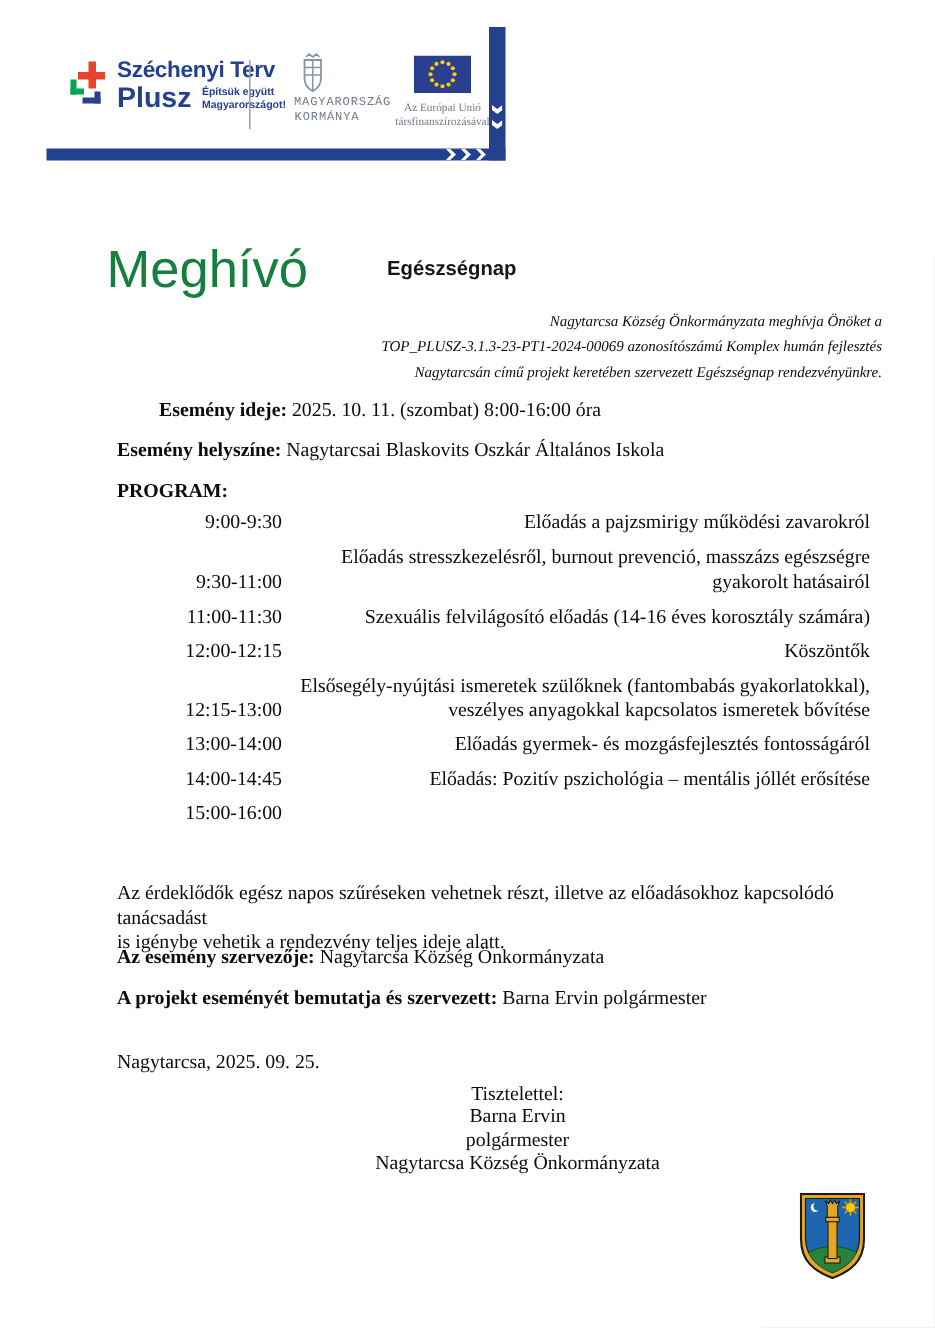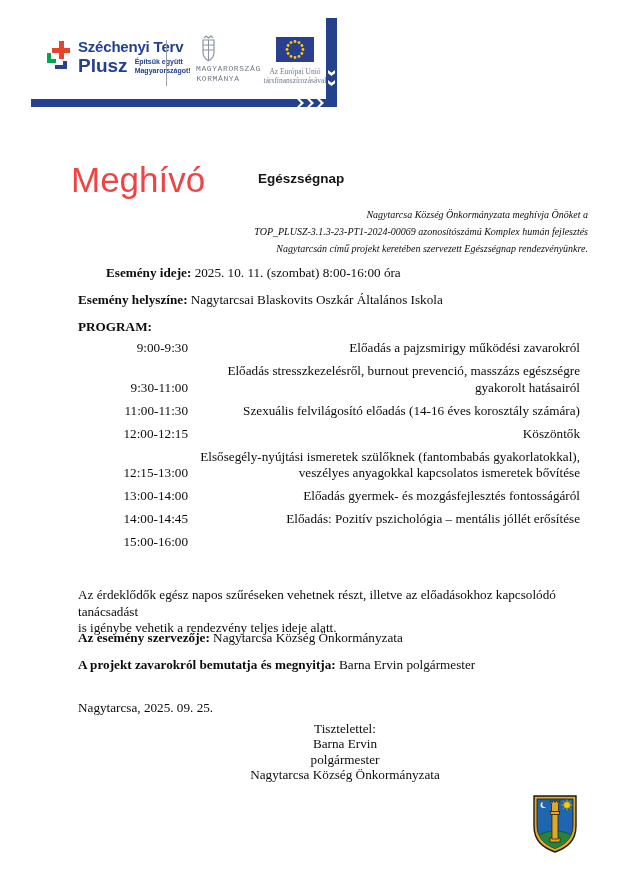--- a/index.html
+++ b/index.html
@@ -30,21 +30,21 @@
   .sz-plusz{font-size:19px;font-weight:bold;line-height:19px;}
   .sz-tag{margin-left:7px;margin-top:2px;font-size:7px;font-weight:bold;line-height:8.5px;white-space:pre-line;}
   .hdr-divider{position:absolute;left:166px;top:40px;width:1px;height:46px;background:var(--divider-gray);}
   .gov{position:absolute;left:176px;top:35px;width:64px;text-align:center;color:var(--gov-gray);}
   .gov svg{display:block;margin:0 auto 2px auto;}
   .gov-text{font-size:8px;letter-spacing:.6px;line-height:9.5px;white-space:pre-line;font-family:Liberation Mono, monospace;margin-left:20px;}
   .eu{position:absolute;left:252px;top:37px;width:86px;text-align:center;}
   .eu-flag{display:block;margin:0 auto;width:38px;height:25px;}
   .eu-text{margin-top:5px;font-family:Liberation Serif, serif;font-size:7.5px;line-height:9px;color:var(--gov-gray);white-space:pre-line;}
   
-  .title{position:absolute;left:71px;top:160px;font-family:"Liberation Sans",sans-serif;font-size:35px;color:#ef4444;}
+  .title{position:absolute;left:71px;top:160px;font-family:"Liberation Sans",sans-serif;font-size:35px;color:#15803d;}
   .subtitle{position:absolute;left:258px;top:171px;font-family:"Liberation Sans",sans-serif;font-size:13.5px;font-weight:bold;color:#151515;}
   .intro{position:absolute;left:52px;top:206px;width:536px;text-align:right;font-size:10px;line-height:17px;white-space:pre-line;font-style:italic;}
   .kv{position:absolute;left:78px;font-size:13.2px;}
   .kv b{font-weight:bold;}
   .ev-time{top:265px;margin-left:28px;}
   .ev-loc{top:292px;}
   .prog-head{position:absolute;left:78px;top:319px;font-size:13.2px;font-weight:bold;}
   .program{position:absolute;left:78px;top:340px;width:502px;font-size:13.2px;text-align:right;}
   .prog-row{display:flex;align-items:flex-end;margin-bottom:6.5px;line-height:16.5px;}
   .prog-time{flex:0 0 110px;}
@@ -173,21 +173,21 @@
     <div class="prog-row">
       <div class="prog-time">15:00-16:00</div>
     </div>
   </div>
 
   <div class="info">Az érdeklődők egész napos szűréseken vehetnek részt, illetve az előadásokhoz kapcsolódó tanácsadást
 is igénybe vehetik a rendezvény teljes ideje alatt.</div>
 
   <div class="kv org"><b>Az esemény szervezője:</b><span> Nagytarcsa Község Önkormányzata</span></div>
 
-  <div class="kv pres"><b>A projekt zavarokról bemutatja és megnyitja:</b><span> Barna Ervin polgármester</span></div>
+  <div class="kv pres"><b>A projekt eseményét bemutatja és szervezett:</b><span> Barna Ervin polgármester</span></div>
 
   <div class="dateline">Nagytarcsa, 2025. 09. 25.</div>
 
   <div class="signature">Tisztelettel:
 Barna Ervin
 polgármester
 Nagytarcsa Község Önkormányzata</div>
 
   <svg class="crest" viewBox="0 0 48 60">
     <defs>

